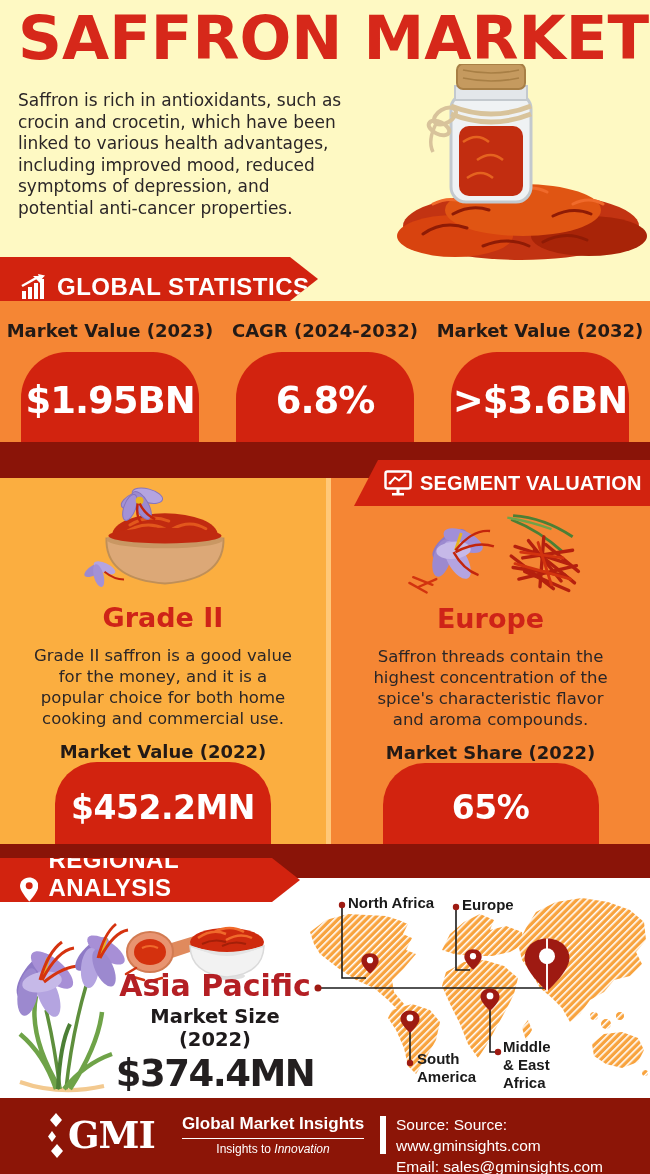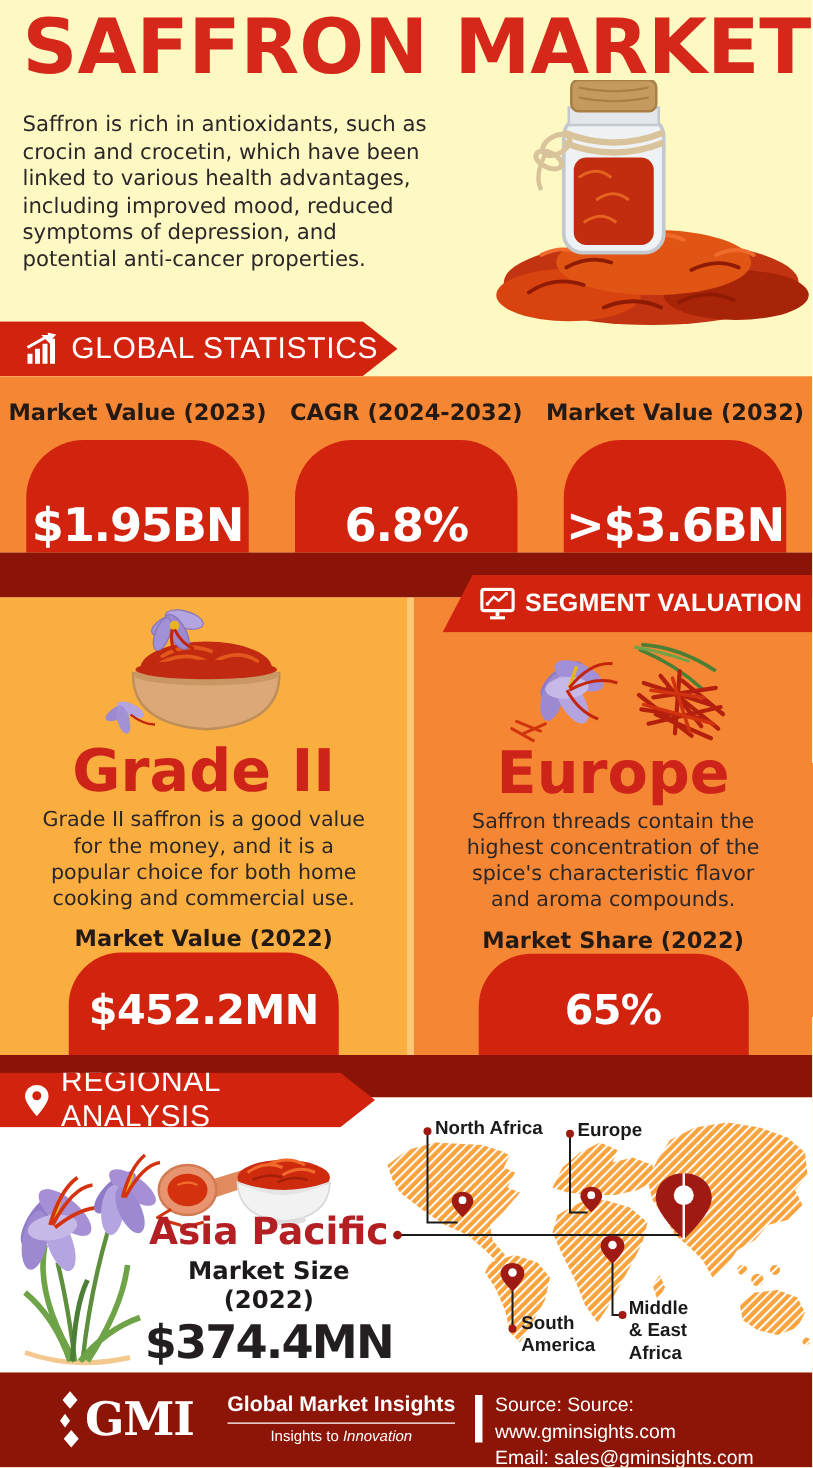--- a/index.html
+++ b/index.html
@@ -9,51 +9,51 @@
   
   .title{position:absolute;left:18px;top:2px;width:630px;
          font-family:"DejaVu Sans",sans-serif;font-weight:bold;font-size:61px;
          letter-spacing:0px;color:#D6281A;white-space:nowrap;}
   .intro{position:absolute;left:18px;top:90px;width:385px;
          font-family:"DejaVu Sans",sans-serif;font-size:17px;line-height:21.5px;
          color:#2B2627;white-space:pre-line;}
 
   
   .arrow-banner{position:absolute;height:44px;background:#D2230F;color:#fff;
-         display:flex;align-items:center;gap:10px;padding-left:20px;box-sizing:border-box;
+         display:flex;align-items:flex-end;gap:10px;padding-left:20px;box-sizing:border-box;
          clip-path:polygon(0 0,calc(100% - 28px) 0,100% 50%,calc(100% - 28px) 100%,0 100%);
-         font-weight:normal;font-size:24px;letter-spacing:0.5px;}
+         font-weight:bold;font-size:24px;letter-spacing:0.5px;}
   .banner-global{top:257px;left:0;width:318px;}
   .banner-regional{top:858px;left:0;width:300px;}
   .banner-segment{position:absolute;top:460px;right:0;width:296px;height:46px;background:#D2230F;
          color:#fff;display:flex;align-items:center;gap:8px;padding-left:30px;box-sizing:border-box;
          clip-path:polygon(24px 0,100% 0,100% 100%,0 100%);
          font-weight:bold;font-size:20px;letter-spacing:0.2px;z-index:5;}
 
   
   .stats-section{position:absolute;top:301px;left:0;width:650px;height:141px;background:#F58634;
          display:flex;justify-content:space-between;padding:0 20px;box-sizing:border-box;}
   .stat-col{display:flex;flex-direction:column;justify-content:flex-end;align-items:center;width:180px;}
   .stat-label{font-family:"DejaVu Sans",sans-serif;font-weight:bold;font-size:18px;
          color:#231A16;margin-bottom:11px;white-space:nowrap;}
   .stat-pill{width:178px;height:90px;background:#D2230F;border-radius:46px 46px 0 0;
-         display:flex;align-items:flex-end;justify-content:center;}
+         display:flex;align-items:center;justify-content:center;}
   .stat-value{font-family:"DejaVu Sans",sans-serif;font-weight:bold;font-size:37px;
          color:#ffffff;letter-spacing:-1px;padding-top:6px;}
 
   .maroon-bar-1{position:absolute;top:442px;left:0;width:650px;height:36px;background:#8A1408;}
   .maroon-bar-2{position:absolute;top:844px;left:0;width:650px;height:34px;background:#8A1408;}
 
   
   .segments{position:absolute;top:478px;left:0;width:650px;height:366px;display:flex;}
   .seg-col{position:relative;display:flex;flex-direction:column;align-items:center;box-sizing:border-box;}
   .seg-left{width:326px;background:#FBAE40;padding-top:6px;}
   .seg-divider{width:5px;background:#FFC878;}
   .seg-right{width:319px;background:#F58634;padding-top:30px;}
-  .seg-name{font-family:"DejaVu Sans",sans-serif;font-weight:bold;font-size:47px;color:#CE2318;
+  .seg-name{font-family:"DejaVu Sans",sans-serif;font-weight:bold;font-size:27px;color:#CE2318;
          line-height:42px;margin-top:2px;}
   .seg-desc{font-family:"DejaVu Sans",sans-serif;font-size:16.5px;line-height:21px;color:#2B2627;
          text-align:center;white-space:pre-line;margin-top:6px;}
   .seg-metric-label{font-family:"DejaVu Sans",sans-serif;font-weight:bold;font-size:18px;
          color:#231A16;margin-top:12px;}
   .seg-pill{margin-top:auto;width:216px;height:84px;background:#D2230F;border-radius:42px 42px 0 0;
          display:flex;align-items:center;justify-content:center;}
   .seg-value{font-family:"DejaVu Sans",sans-serif;font-weight:bold;font-size:33px;color:#fff;
          letter-spacing:-0.5px;padding-top:8px;}
 

